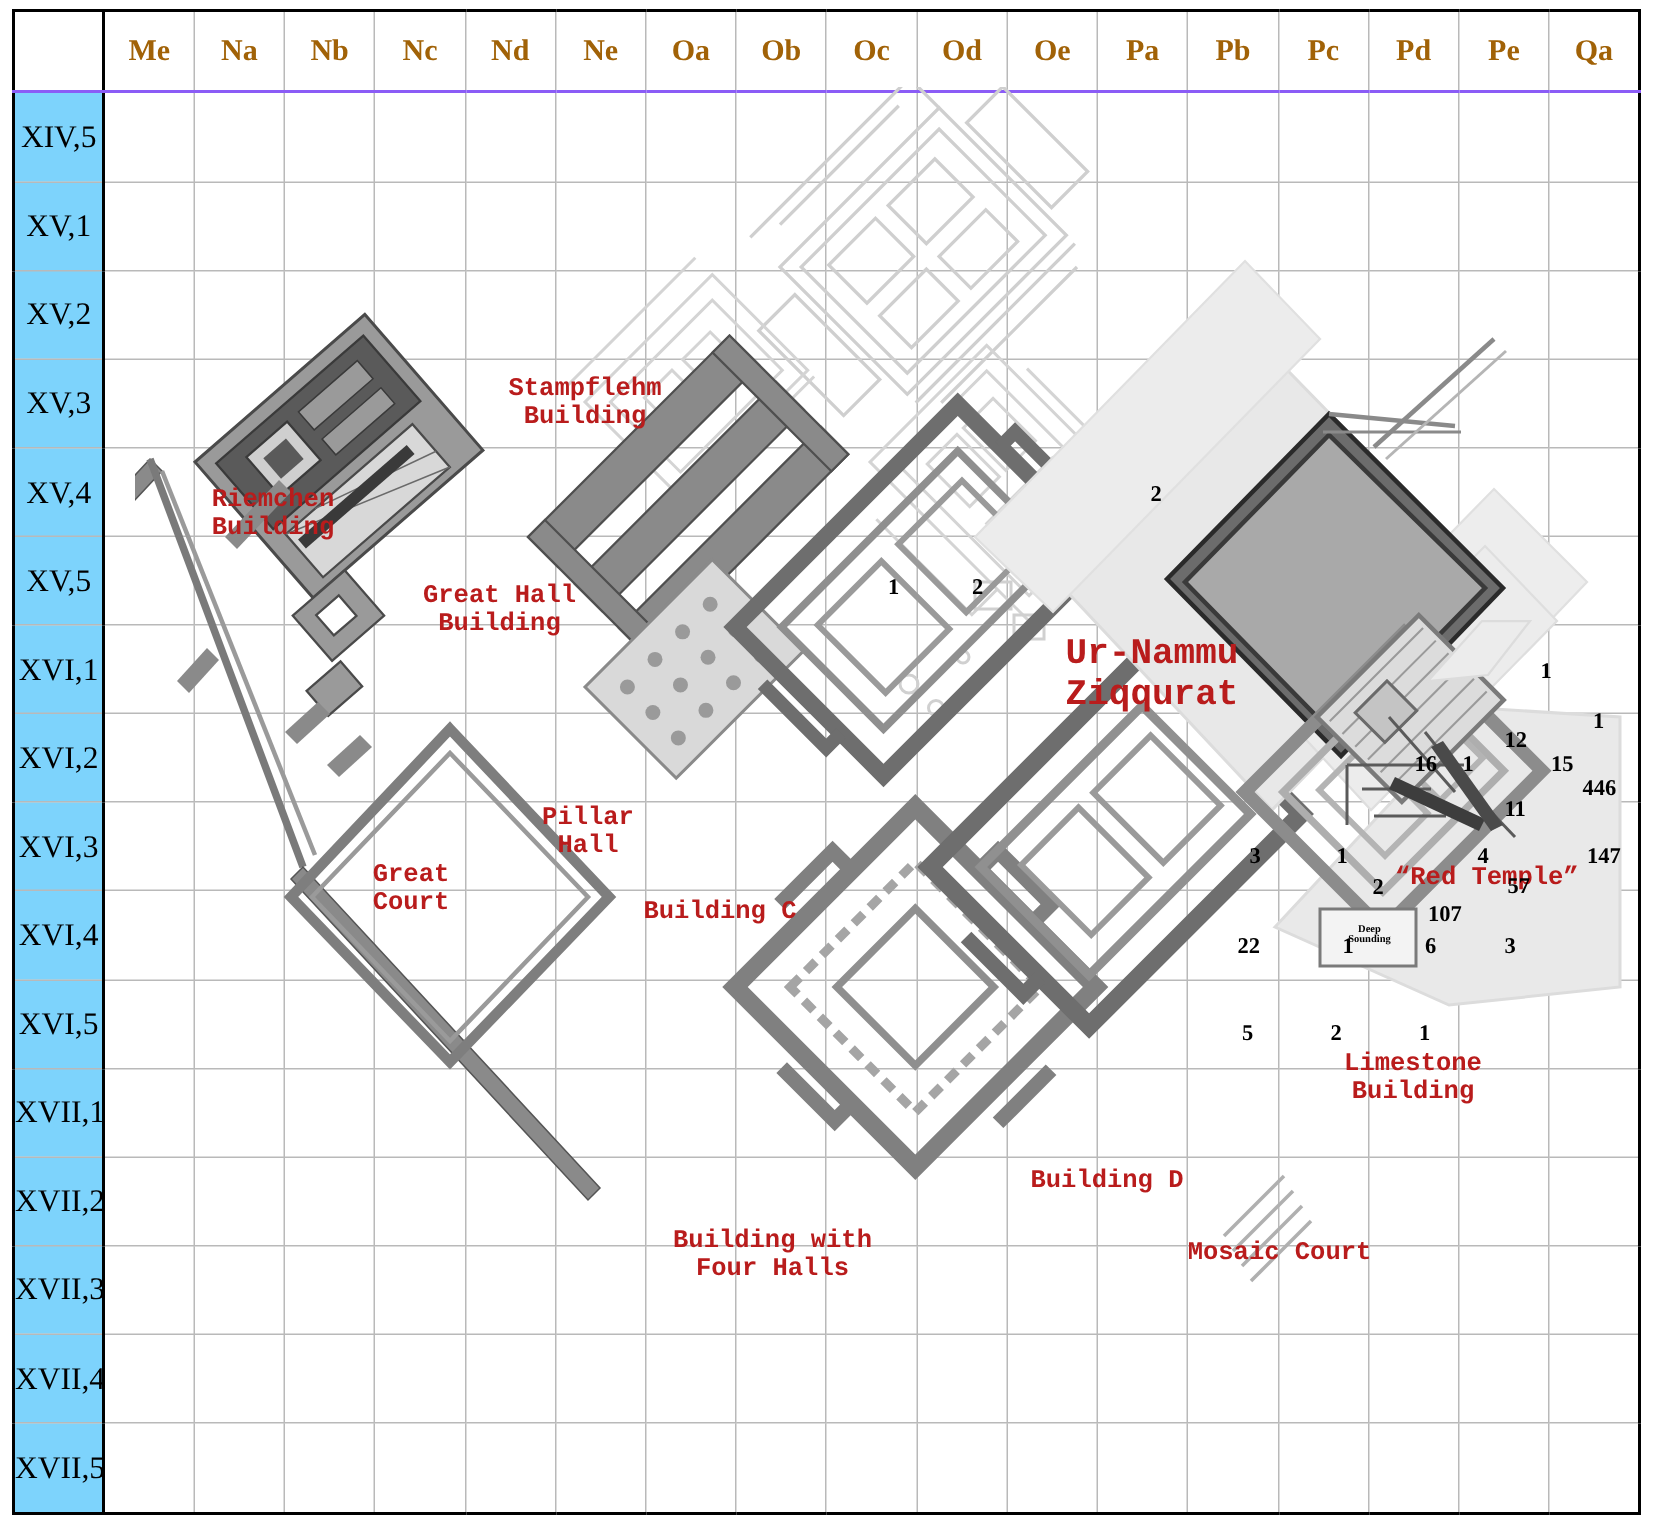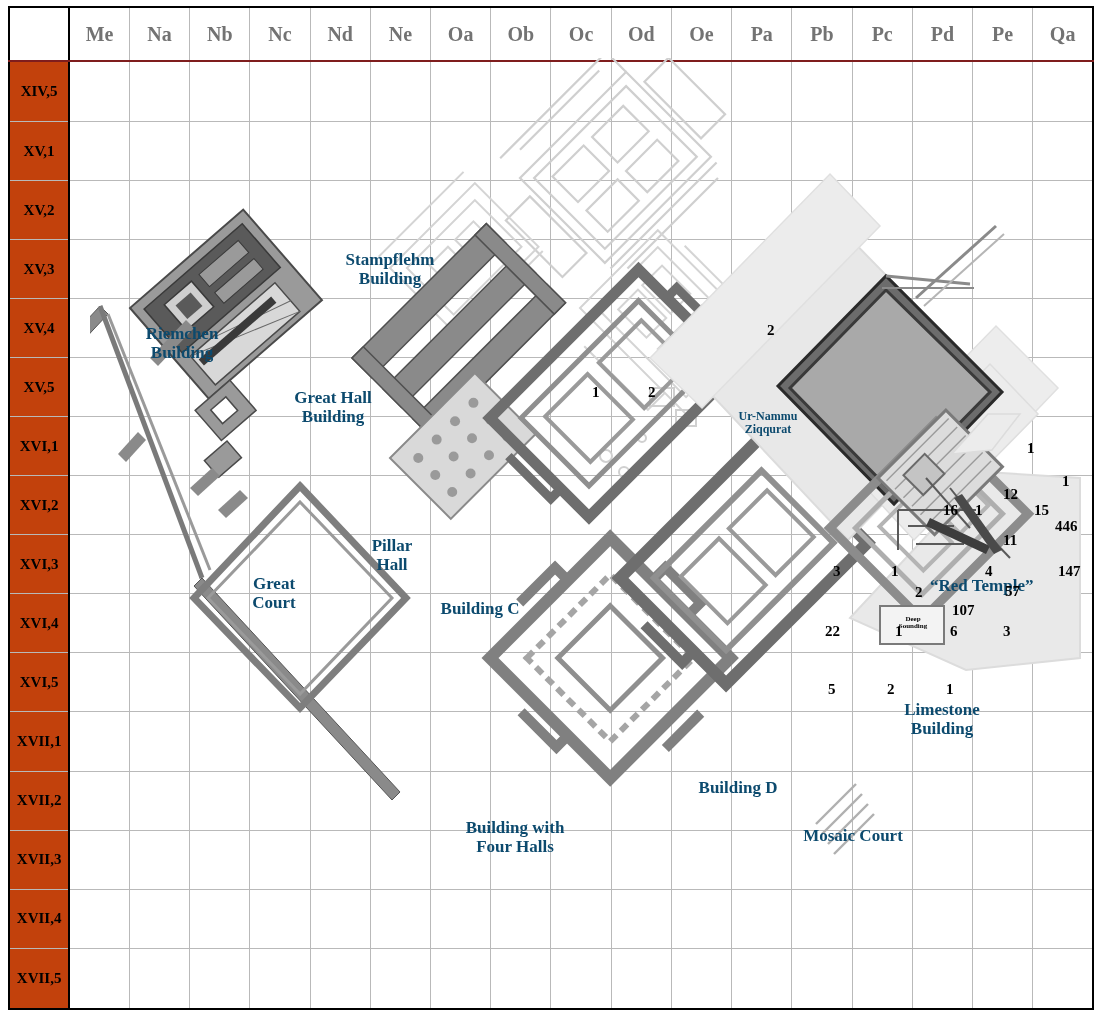--- a/index.html
+++ b/index.html
@@ -30,45 +30,45 @@
   }
   #grid-table td, #grid-table th {
     border: 1px solid #b9b9b9;
     padding: 0;
     margin: 0;
   }
   #grid-table thead th {
     height: 52px;
     font-size: 20px;
     font-weight: bold;
-    color: #737373;
+    color: #a16207;
     text-align: center;
     vertical-align: middle;
-    border-bottom: 2px solid #7f1d1d;
+    border-bottom: 2px solid #8b5cf6;
   }
   #grid-table thead th.corner {
     border-left: 2px solid #000;
     border-top: 2px solid #000;
     border-right: 2px solid #000;
   }
   #grid-table thead th.colhead {
     border-top: 2px solid #000;
   }
   #grid-table thead th.lasthead {
     border-right: 2px solid #000;
   }
   #grid-table tbody th.rowhead {
     width: 82px;
-    font-size: 15px;
-    font-weight: bold;
+    font-size: 21px;
+    font-weight: normal;
     text-align: center;
     vertical-align: middle;
     border-left: 2px solid #000;
     border-right: 2px solid #000;
-    background: #c2410c;
+    background: #7dd3fc;
   }
   #grid-table tbody td.lastcol {
     border-right: 2px solid #000;
   }
   #grid-table tbody tr.lastrow td,
   #grid-table tbody tr.lastrow th {
     border-bottom: 2px solid #000;
   }
 
   
@@ -77,23 +77,23 @@
     left: 90px;
     top: 58px;
     width: 1004px;
     height: 952px;
     pointer-events: none;
   }
   #map-svg { display: block; }
 
   .maplabel {
     position: absolute;
-    font-family: Liberation Serif, serif;
+    font-family: Liberation Mono, monospace;
     font-weight: bold;
-    color: #0c4a6e;
+    color: #b91c1c;
     text-align: center;
     line-height: 1.12;
     white-space: pre-line;
     pointer-events: none;
   }
   .num {
     position: absolute;
     font-family: "Liberation Serif", serif;
     font-weight: bold;
     color: #000;
@@ -665,21 +665,21 @@
         <path d="M 862 396 L 898 356 L 930 356 L 902 392 Z" fill="#ececec" stroke="#dcdcdc" stroke-width="1.5"></path>
       </g>
     </svg>
 
     <div class="maplabel" style="left:236px; top:192px; width:128px; font-size:17px;">Stampflehm
 Building</div>
     <div class="maplabel" style="left:28px; top:266px; width:128px; font-size:17px;">Riemchen
 Building</div>
     <div class="maplabel" style="left:179px; top:330px; width:128px; font-size:17px;">Great Hall
 Building</div>
-    <div class="maplabel" style="left:612px; top:352px; width:132px; font-size:12px;">Ur-Nammu
+    <div class="maplabel" style="left:612px; top:366px; width:132px; font-size:24px;">Ur-Nammu
 Ziqqurat</div>
     <div class="maplabel" style="left:254px; top:478px; width:96px; font-size:17px;">Pillar
 Hall</div>
     <div class="maplabel" style="left:136px; top:516px; width:96px; font-size:17px;">Great
 Court</div>
     <div class="maplabel" style="left:840px; top:518px; width:160px; font-size:17px; text-align:left;">“Red Temple”</div>
     <div class="maplabel" style="left:326px; top:541px; width:128px; font-size:17px;">Building C</div>
     <div class="maplabel" style="left:788px; top:642px; width:128px; font-size:17px;">Limestone
 Building</div>
     <div class="maplabel" style="left:584px; top:704px; width:128px; font-size:17px;margin-top:16px;">Building D</div>

